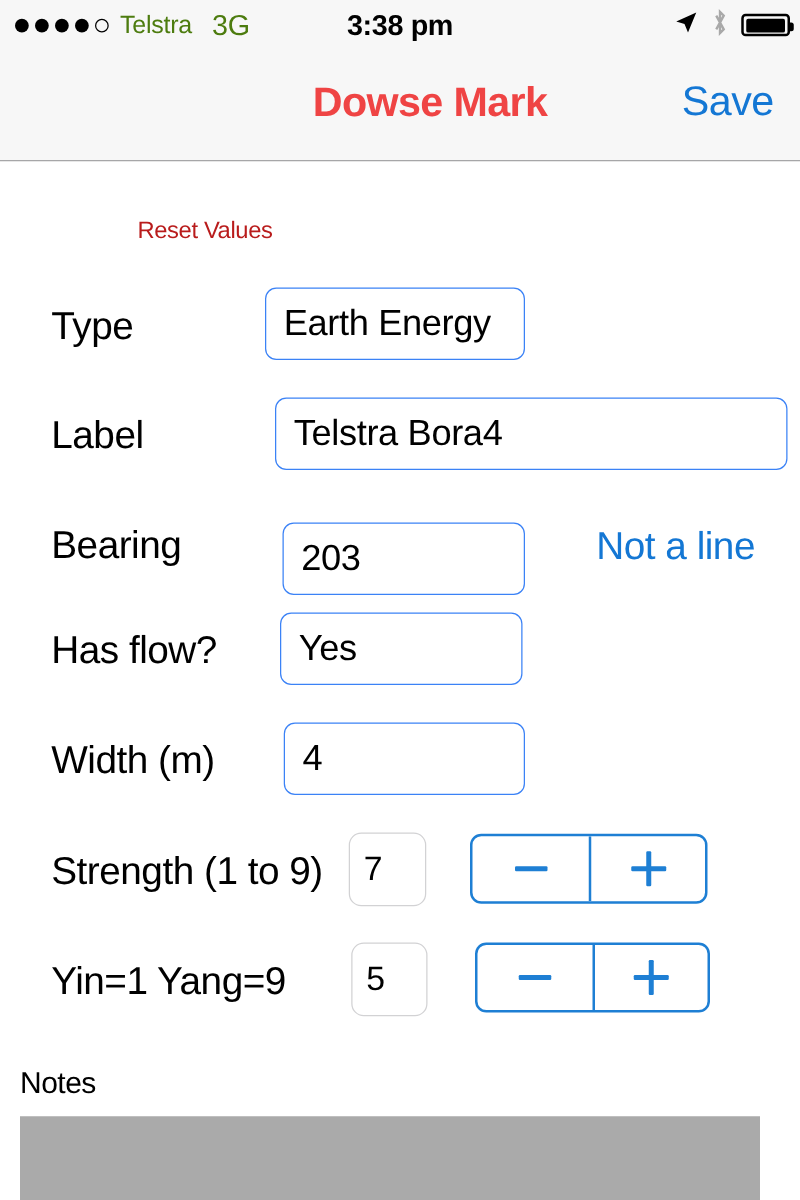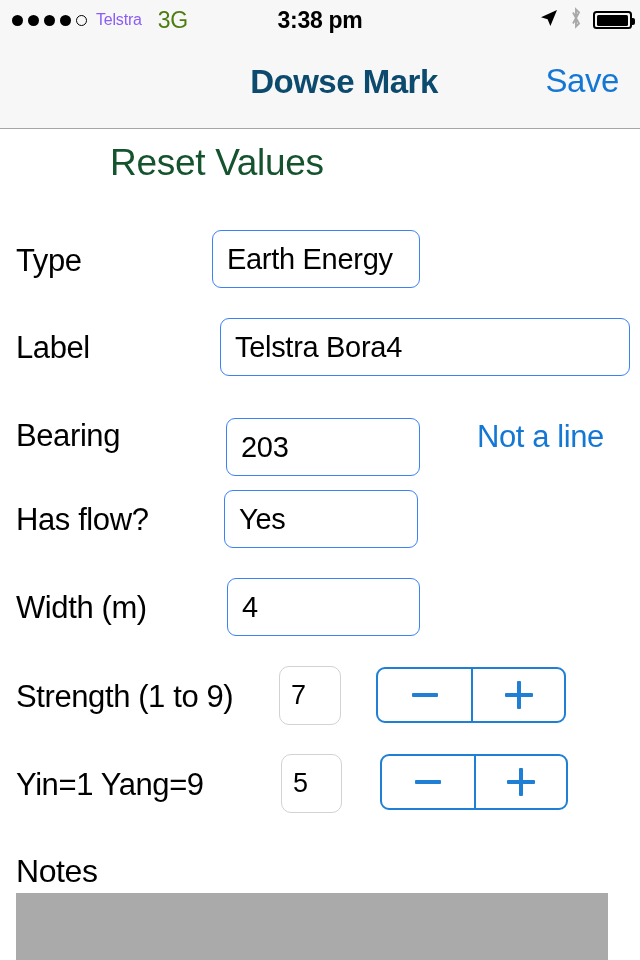--- a/index.html
+++ b/index.html
@@ -41,22 +41,22 @@
   .dot {
     width: 11px; height: 11px;
     border-radius: 50%;
     background: #000;
   }
   .dot.hollow {
     background: transparent;
     border: 1.6px solid #000;
   }
   .carrier {
-    font-size: 16px;
-    color: #8b5cf6;
+    font-size: 20px;
+    color: #4d7c0f;
     letter-spacing: -0.2px;
   }
   .network {
     font-size: 23px;
     color: #4d7c0f;
     margin-left: 16px;
     letter-spacing: -0.2px;
   }
   .sb-center {
     position: absolute;
@@ -119,21 +119,21 @@
     letter-spacing: -0.4px;
     cursor: pointer;
   }
   .nav-title {
     position: absolute;
     left: 0; right: 0;
     top: 23px;
     text-align: center;
     font-size: 33px;
     font-weight: bold;
-    color: #0c4a6e;
+    color: #ef4444;
     letter-spacing: -0.5px;
     margin-left: 48px;
   }
   .nav-save {
     position: absolute;
     right: 21px;
     top: 22px;
     font-size: 33px;
     color: #1477d4;
     letter-spacing: -0.4px;
@@ -145,33 +145,34 @@
     position: absolute;
     top: 130px; left: 0;
     width: 640px;
     height: 830px;
     background: #ffffff;
   }
 
   .reset-link {
     position: absolute;
     left: 110px;
-    top: 12px;
-    font-size: 37px;
-    color: #14532d;
+    top: 44px;
+    font-size: 19px;
+    color: #b91c1c;
     letter-spacing: -0.3px;
     cursor: pointer;
   }
 
   .row-label {
     position: absolute;
     font-size: 31px;
     color: #000;
     letter-spacing: -0.4px;
     white-space: nowrap;
+    margin-left: 25px;
   }
 
   .field {
     position: absolute;
     background: #ffffff;
     border: 1px solid #3b82f6;
     border-radius: 9px;
     font-size: 29px;
     color: #000;
     display: flex;
@@ -245,21 +246,21 @@
     width: 4px; height: 28px;
     background: #1e7fd4;
     border-radius: 1px;
   }
 
   
   .notes-label {
     position: absolute;
     left: 16px;
     top: 723px;
-    font-size: 32px;
+    font-size: 24px;
     color: #000;
     letter-spacing: -0.4px;
   }
   .notes-box {
     position: absolute;
     left: 16px;
     top: 763px;
     width: 592px;
     height: 67px;
     background: #aaaaaa;

